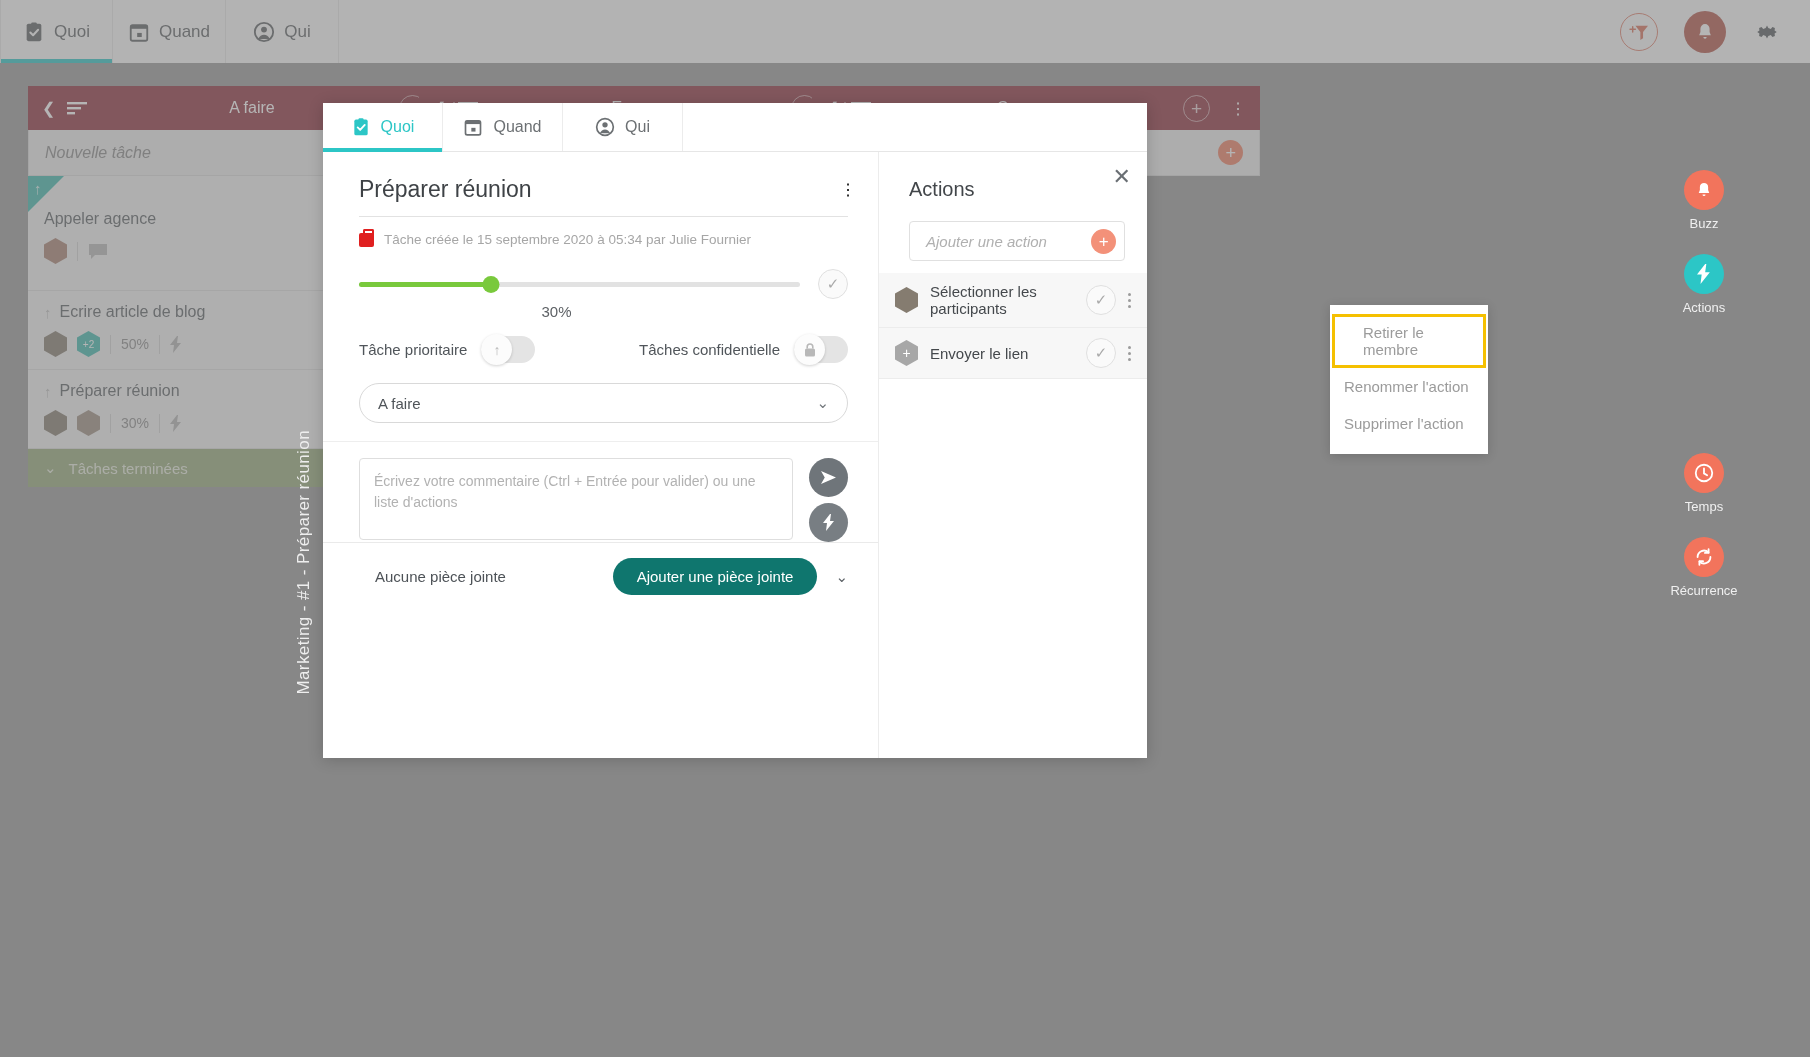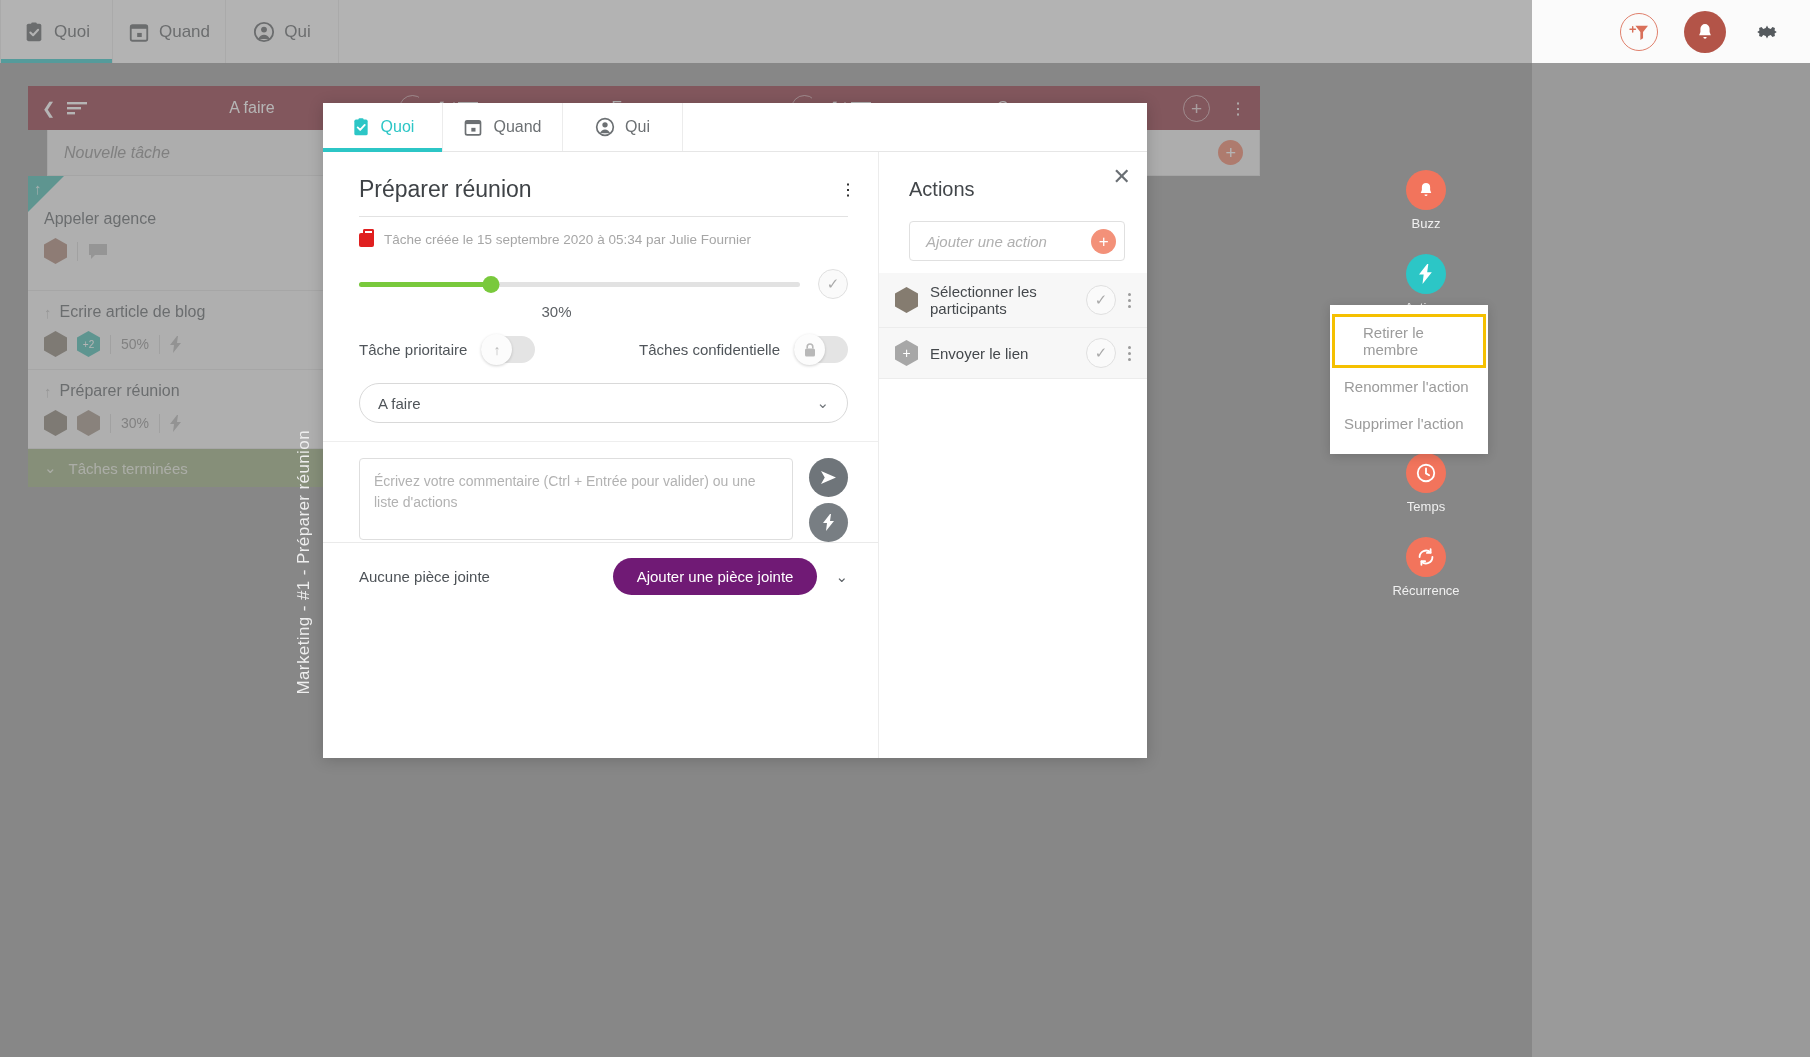--- a/index.html
+++ b/index.html
@@ -2,21 +2,21 @@
 <html><head>
 <meta charset="utf-8">
 <style>
   * { box-sizing: border-box; margin: 0; padding: 0; }
   html, body {
     width: 1810px; height: 1057px;
     font-family: "Liberation Sans", sans-serif;
     overflow: hidden;
     background: #9a9a9a;
   }
-  #app { position: relative; width: 1532px; height: 1057px; }
+  #app { position: relative; width: 1810px; height: 1057px; }
 
   
   .bg-layer { position: absolute; inset: 0; }
   .dim { position: absolute; inset: 0; background: rgba(120,120,120,0.55); z-index: 50; pointer-events: none; }
 
   
   .topbar {
     position: absolute; top: 0; left: 0; width: 1810px; height: 63px;
     background: #fbfbfb; display: flex; align-items: stretch;
   }
@@ -63,21 +63,21 @@
   .ch-left { display: flex; align-items: center; gap: 12px; z-index: 2; }
   .ch-dots { margin-left: auto; z-index: 2; }
   .col-add {
     position: absolute; top: 9px; width: 27px; height: 27px; border-radius: 50%;
     border: 1.5px solid rgba(255,255,255,0.55); color: rgba(255,255,255,0.75);
     display: flex; align-items: center; justify-content: center; font-size: 19px; line-height: 1;
   }
   .new-task {
     height: 46px; background: #ededed; border: 1px solid #dcdcdc; border-top: none;
     display: flex; align-items: center; padding: 0 16px;
-    color: #8a8a8a; font-size: 16px; font-style: italic; margin-left: 19px;
+    color: #8a8a8a; font-size: 16px; font-style: italic;
   }
   .new-task .plus-circle {
     margin-left: auto; width: 25px; height: 25px; border-radius: 50%;
     background: #f07f62; color: #fff; display: flex; align-items: center;
     justify-content: center; font-size: 18px; line-height: 1;
   }
   .card {
     background: #f2f2f2; border-bottom: 1px solid #dedede; position: relative;
     padding: 12px 16px 12px 16px;
   }
@@ -191,23 +191,23 @@
 
   .empty-comment {
     flex: 1; display: flex; align-items: center; justify-content: center;
     color: #9a9a9a; font-size: 17px; font-style: italic; padding-bottom: 70px;
   }
 
   .attach-bar {
     height: 68px; border-top: 1px solid #eaeaea; display: flex; align-items: center;
     padding: 0 30px 0 36px; gap: 18px;
   }
-  .attach-text { color: #4d5257; font-size: 15px; }
+  .attach-text { color: #4d5257; font-size: 15px; margin-left: 16px; }
   .attach-btn {
-    margin-left: auto; background: #701a75; color: #fff; border-radius: 20px;
+    margin-left: auto; background: #0f766e; color: #fff; border-radius: 20px;
     padding: 10px 24px; font-size: 15px;
   }
   .attach-chev { color: #5a5f64; font-size: 15px; }
 
   
   .ap-close { position: absolute; right: 16px; top: 14px; color: #6a6f74; font-size: 22px; line-height: 1; }
   .ap-title { padding: 26px 0 0 30px; font-size: 20px; color: #42464a; }
   .ap-add {
     margin: 20px 22px 0 30px; height: 40px; border: 1px solid #e0e0e0; border-radius: 4px;
     display: flex; align-items: center; padding: 0 16px; color: #b0b0b0;

